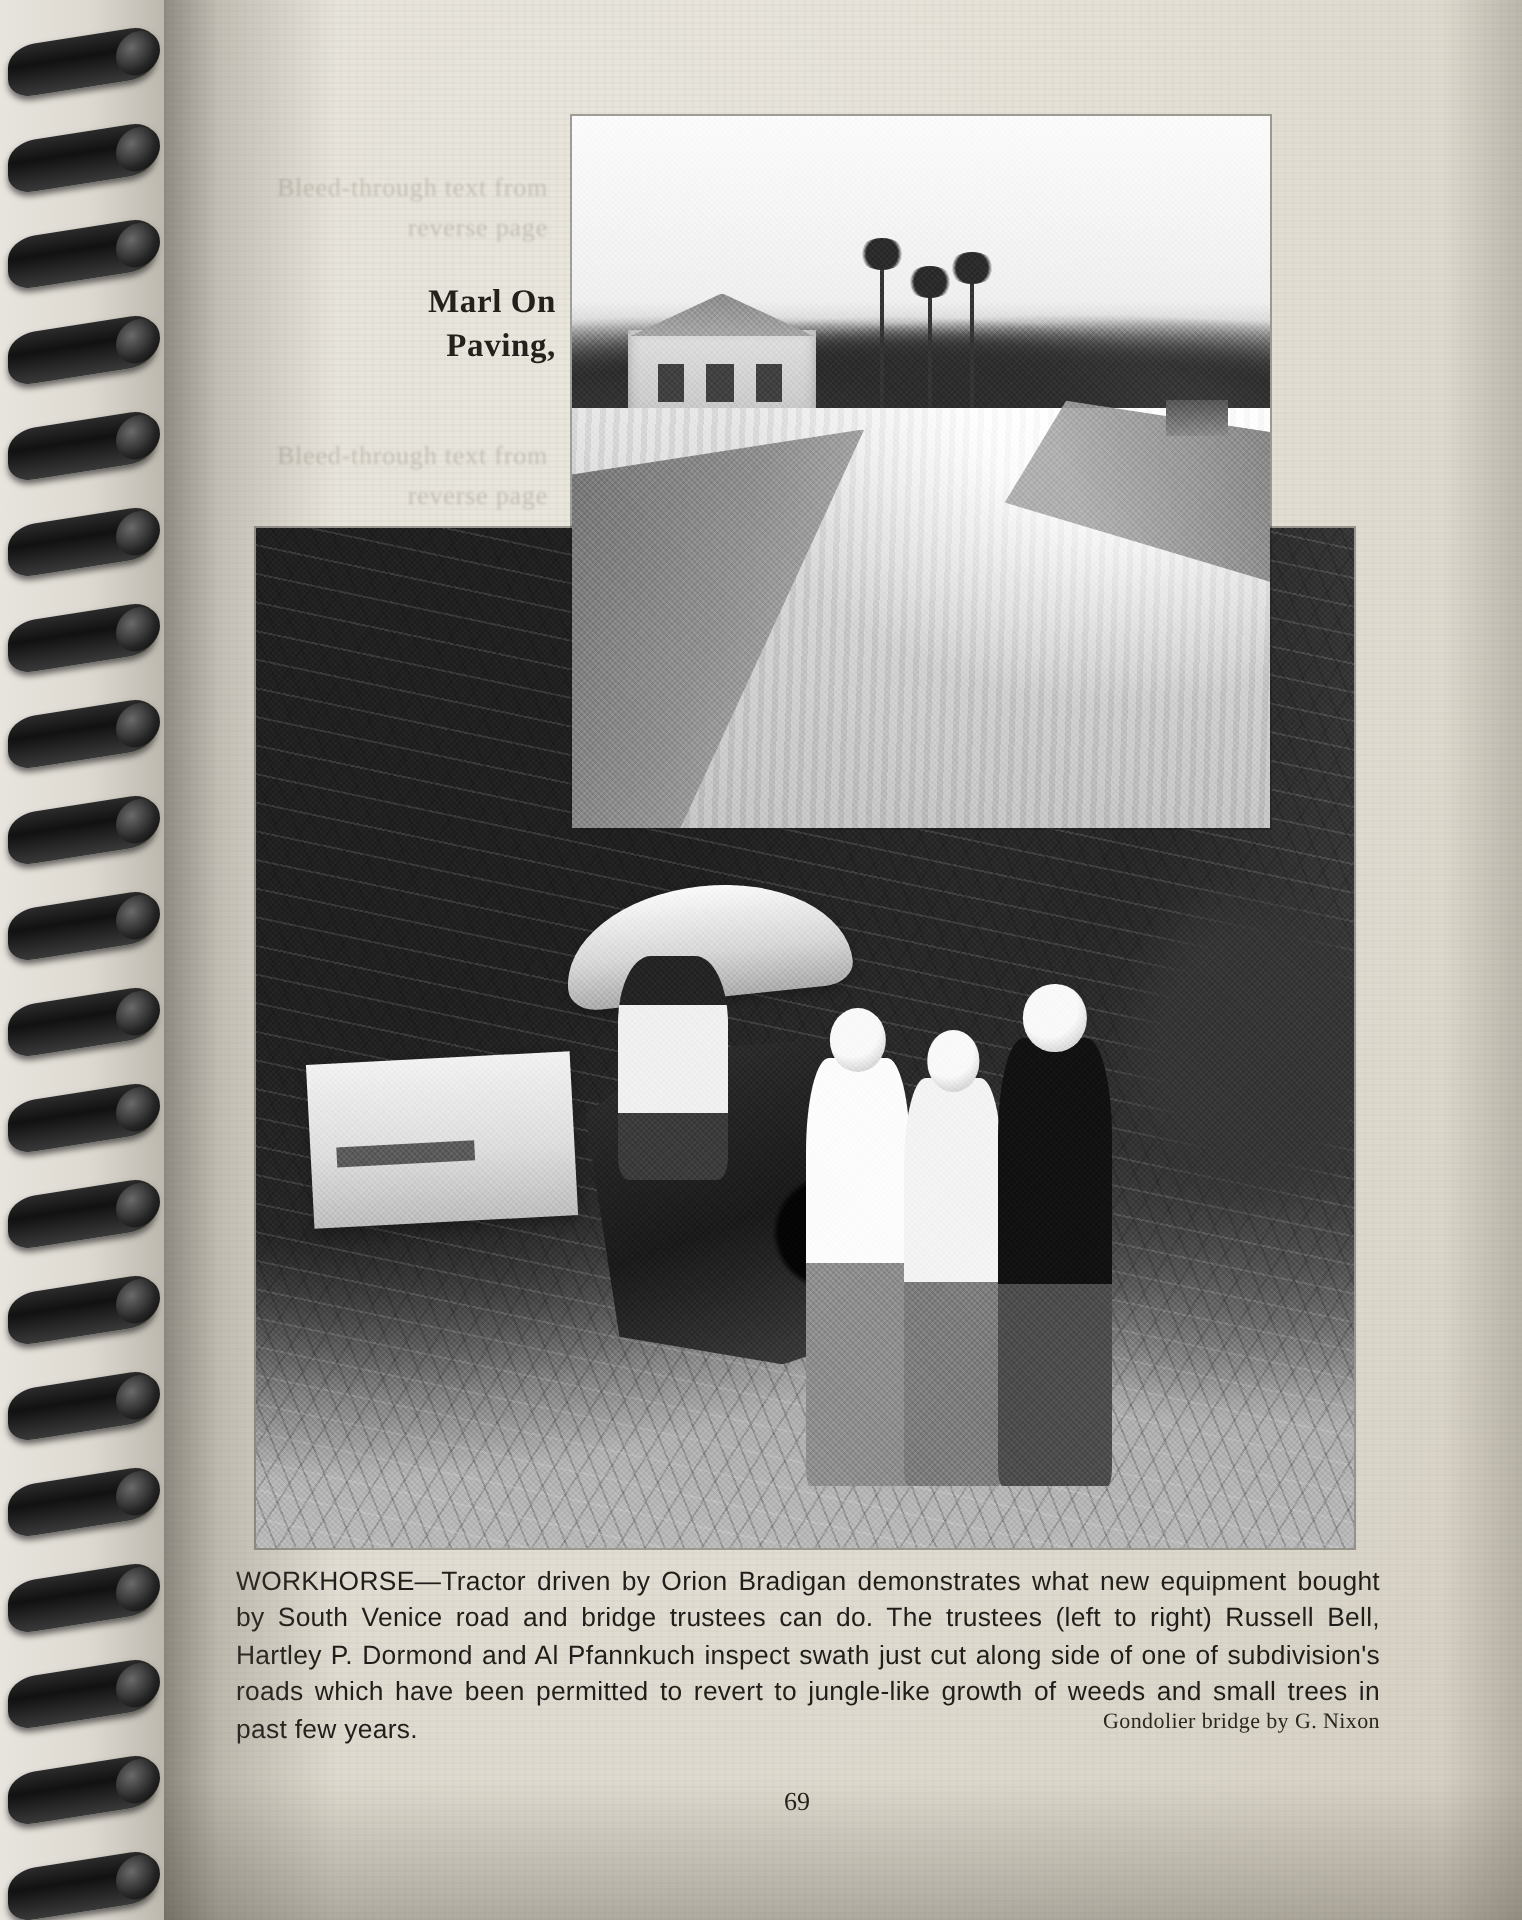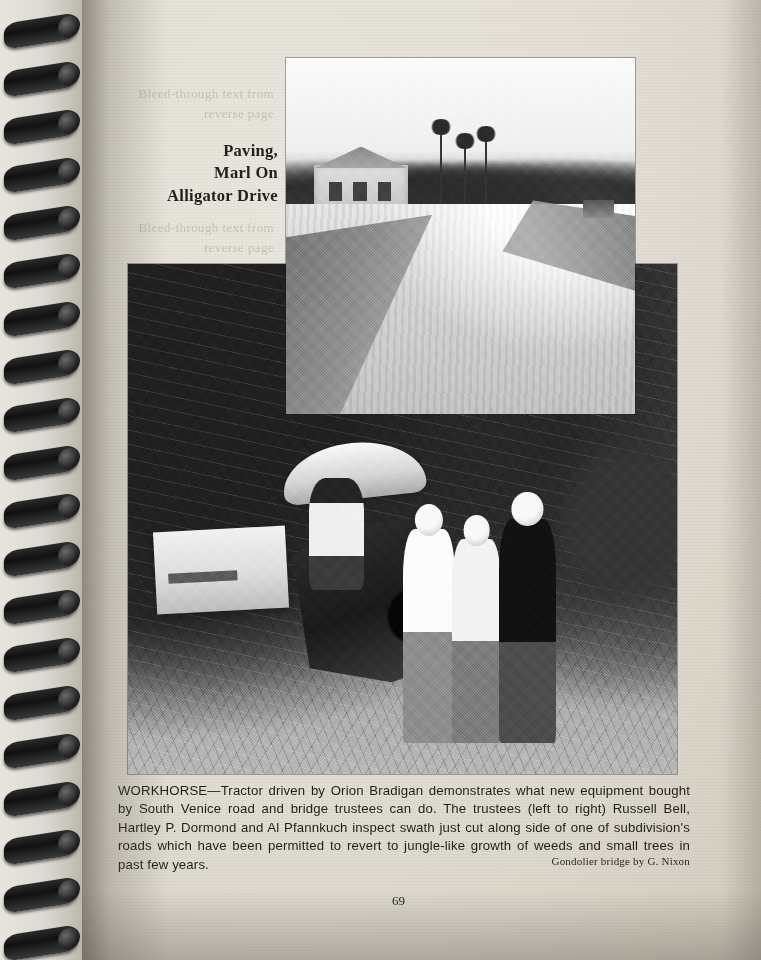--- a/index.html
+++ b/index.html
@@ -367,23 +367,22 @@
     <div class="person" id="person-2">
       <div class="p-head"></div>
     </div>
     <div class="person" id="person-3">
       <div class="p-head"></div>
     </div>
     <div class="grain"></div>
   </div>
 
   <div class="heading">
+    <div>Marl On</div>
     <div>Paving,</div>
-    <div>Marl On</div>
-    <div>Alligator Drive</div>
   </div>
 
   <div class="caption"><span class="lead">WORKHORSE</span><span>—</span><span>Tractor driven by Orion Bradigan demonstrates what new equipment bought by South Venice road and bridge trustees can do. The trustees (left to right) Russell Bell, Hartley P. Dormond and Al Pfannkuch inspect swath just cut along side of one of subdivision's roads which have been permitted to revert to jungle-like growth of weeds and small trees in past few years.</span></div>
 
   <div class="credit">Gondolier bridge by G. Nixon</div>
   <div class="folio">69</div>
 
   <div class="gutter-shade"></div>
   <div class="edge-shade-bottom"></div>
   <div class="edge-shade-right"></div>

